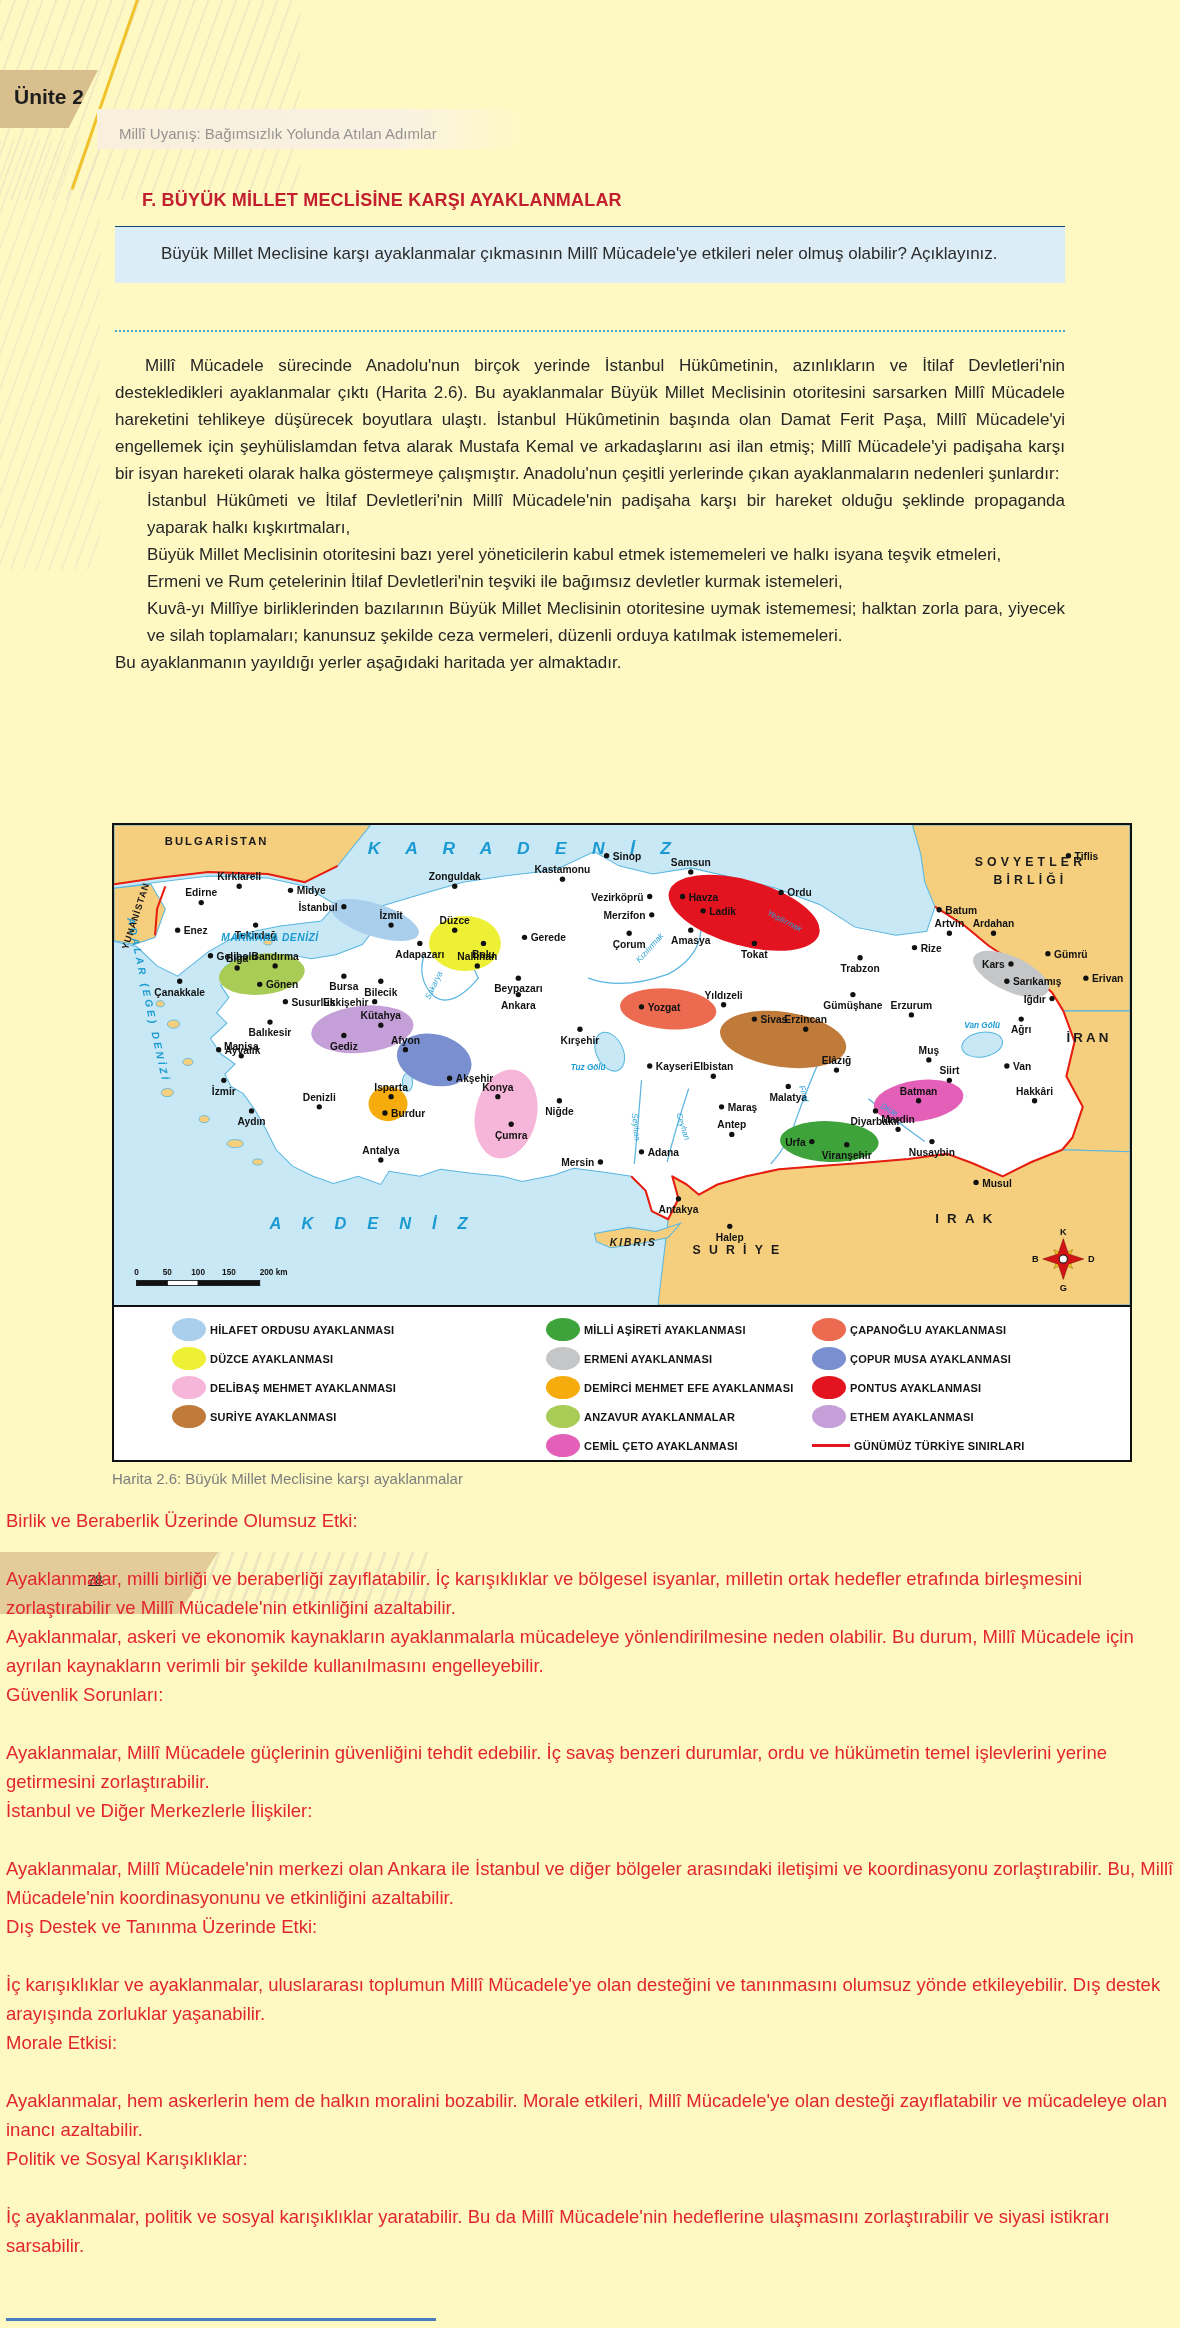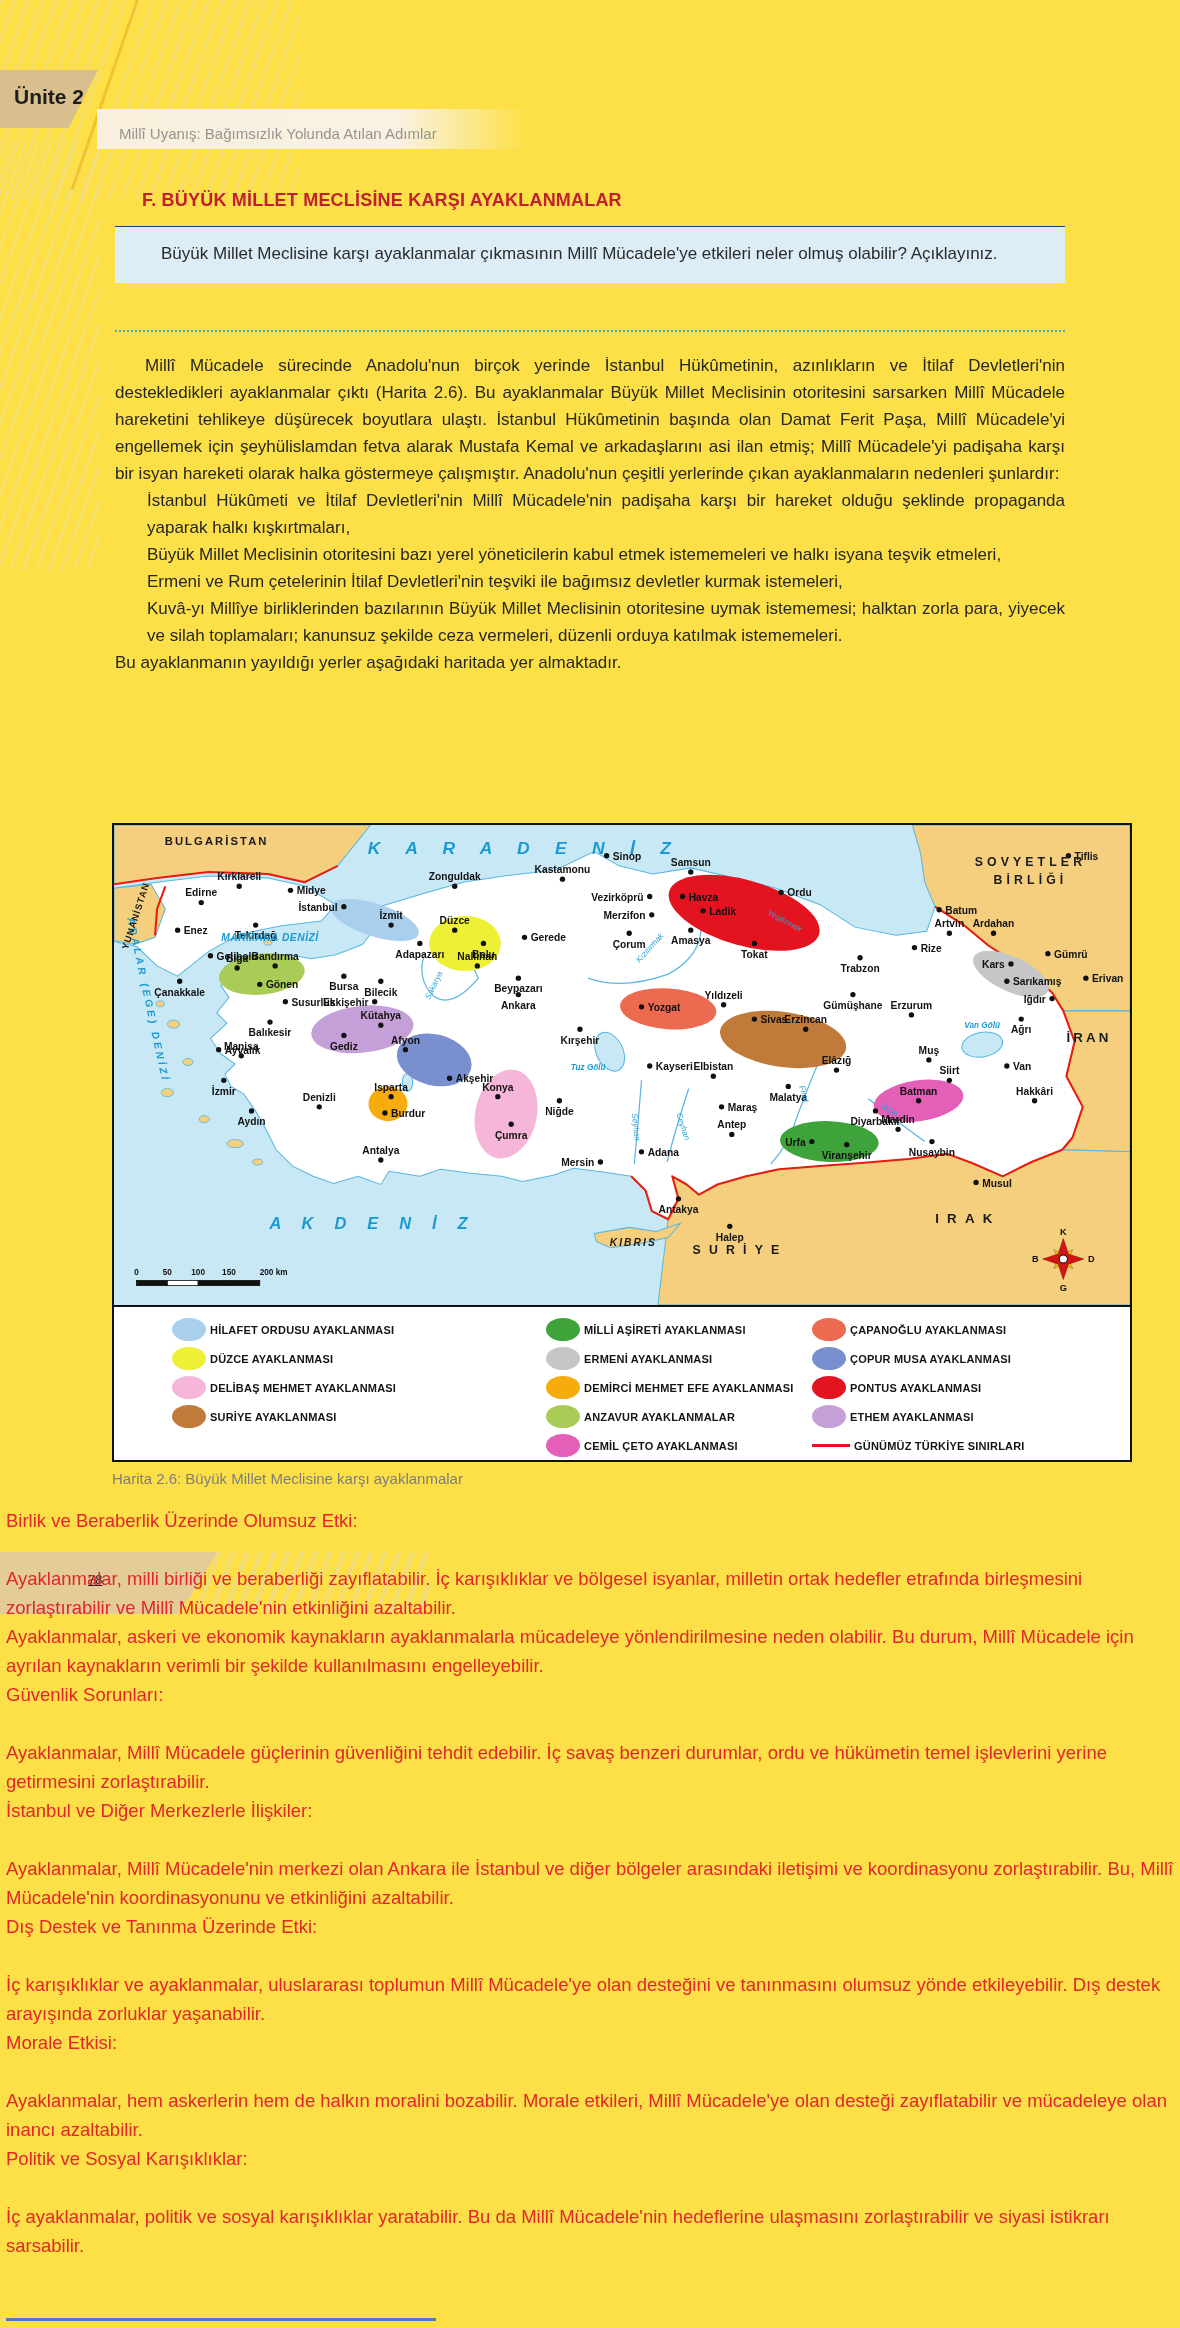--- a/index.html
+++ b/index.html
@@ -1,16 +1,16 @@
 <!DOCTYPE html>
 <html lang="tr"><head>
 <meta charset="utf-8">
 <style>
   html,body{margin:0;padding:0;background:#ffffff;}
-  #page{position:relative;width:1180px;height:2328px;background:#fde047;overflow:hidden;
+  #page{position:relative;width:1180px;height:2328px;background:#fef9c3;overflow:hidden;
         font-family:"Liberation Sans","DejaVu Sans",sans-serif;color:#2a2a2a;}
   
   .stripes-tl{position:absolute;left:0;top:0;width:300px;height:200px;
     background:repeating-linear-gradient(110deg,rgba(228,216,192,.45) 0 2px,transparent 2px 13px);}
   .stripes-left{position:absolute;left:0;top:140px;width:100px;height:430px;
     background:repeating-linear-gradient(110deg,rgba(232,222,200,.4) 0 2px,transparent 2px 12px);}
   .gold-line{position:absolute;left:104px;top:-10px;width:3px;height:205px;background:#f0c32a;transform:rotate(19deg);}
   .unit-band{position:absolute;left:0;top:70px;width:98px;height:58px;background:#d8bf8d;
     clip-path:polygon(0 0,100% 0,70% 100%,0 100%);}
   .unit-band span{display:block;padding:15px 0 0 14px;font-size:21px;font-weight:bold;color:#1d1d1d;}

